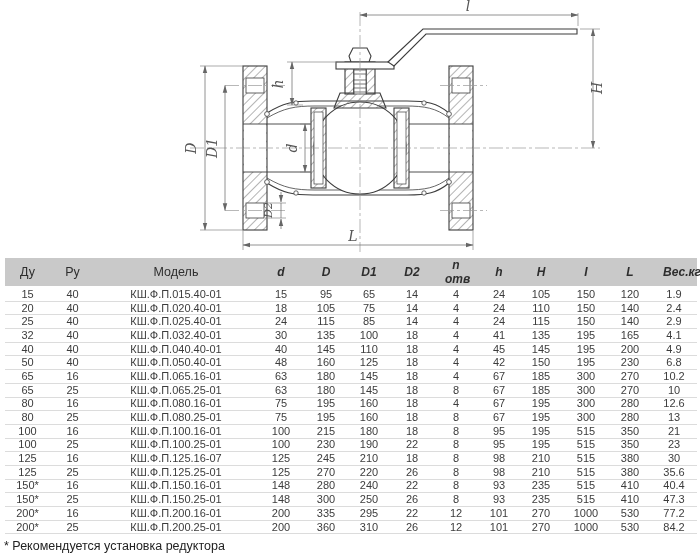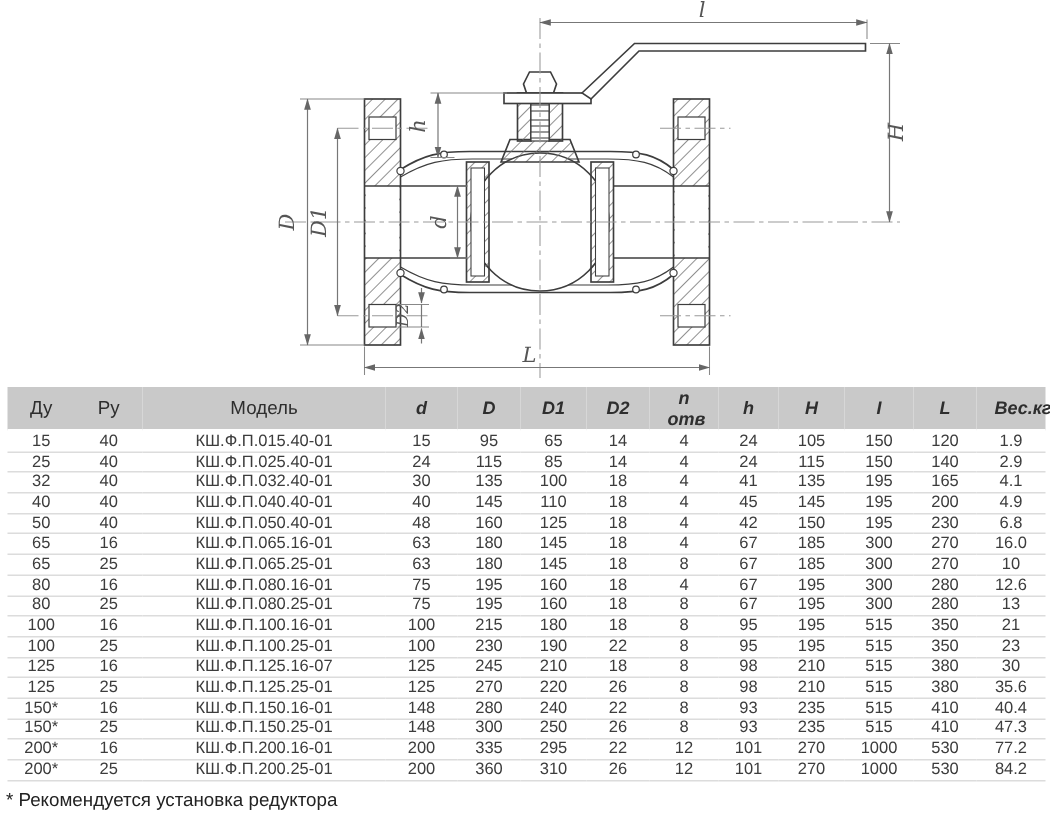--- a/index.html
+++ b/index.html
@@ -196,20 +196,35 @@
         <td>65</td>
         <td>14</td>
         <td>4</td>
         <td>24</td>
         <td>105</td>
         <td>150</td>
         <td>120</td>
         <td>1.9</td>
       </tr>
       <tr>
+        <td>20</td>
+        <td>40</td>
+        <td>КШ.Ф.П.020.40-01</td>
+        <td>18</td>
+        <td>105</td>
+        <td>75</td>
+        <td>14</td>
+        <td>4</td>
+        <td>24</td>
+        <td>110</td>
+        <td>150</td>
+        <td>140</td>
+        <td>2.4</td>
+      </tr>
+      <tr>
         <td>25</td>
         <td>40</td>
         <td>КШ.Ф.П.025.40-01</td>
         <td>24</td>
         <td>115</td>
         <td>85</td>
         <td>14</td>
         <td>4</td>
         <td>24</td>
         <td>115</td>
@@ -268,21 +283,21 @@
         <td>КШ.Ф.П.065.16-01</td>
         <td>63</td>
         <td>180</td>
         <td>145</td>
         <td>18</td>
         <td>4</td>
         <td>67</td>
         <td>185</td>
         <td>300</td>
         <td>270</td>
-        <td>16.0</td>
+        <td>10.2</td>
       </tr>
       <tr>
         <td>65</td>
         <td>25</td>
         <td>КШ.Ф.П.065.25-01</td>
         <td>63</td>
         <td>180</td>
         <td>145</td>
         <td>18</td>
         <td>8</td>

